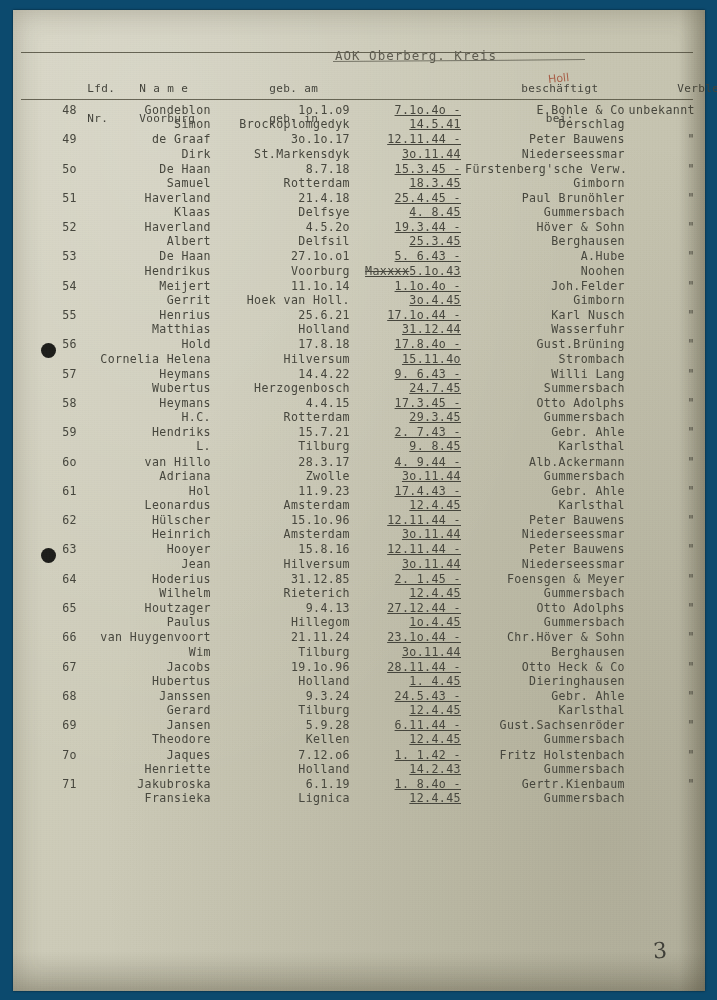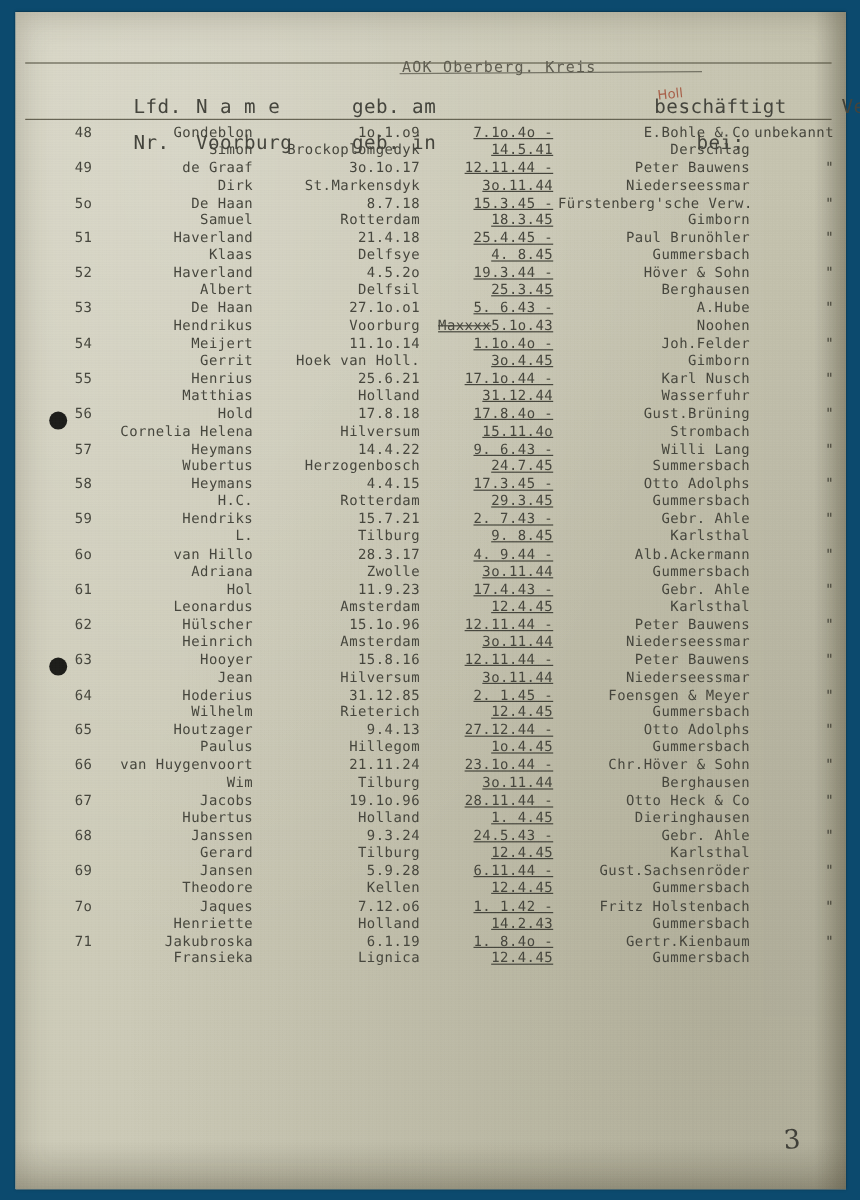--- a/index.html
+++ b/index.html
@@ -86,21 +86,21 @@
     left: 535px;
     top: 62px;
     font-size: 11px;
     color: #a0442c;
     transform: rotate(-6deg);
     font-family: "DejaVu Sans", sans-serif;
     opacity: 0.8;
   }
   .hdr-col {
     position: absolute;
-    font-size: 16px;
+    font-size: 11px;
     line-height: 15px;
     color: #44443c;
     white-space: pre;
   }
   #hdr-rule-top {
     position: absolute;
     left: 8px;
     top: 42px;
     width: 672px;
     height: 1px;

